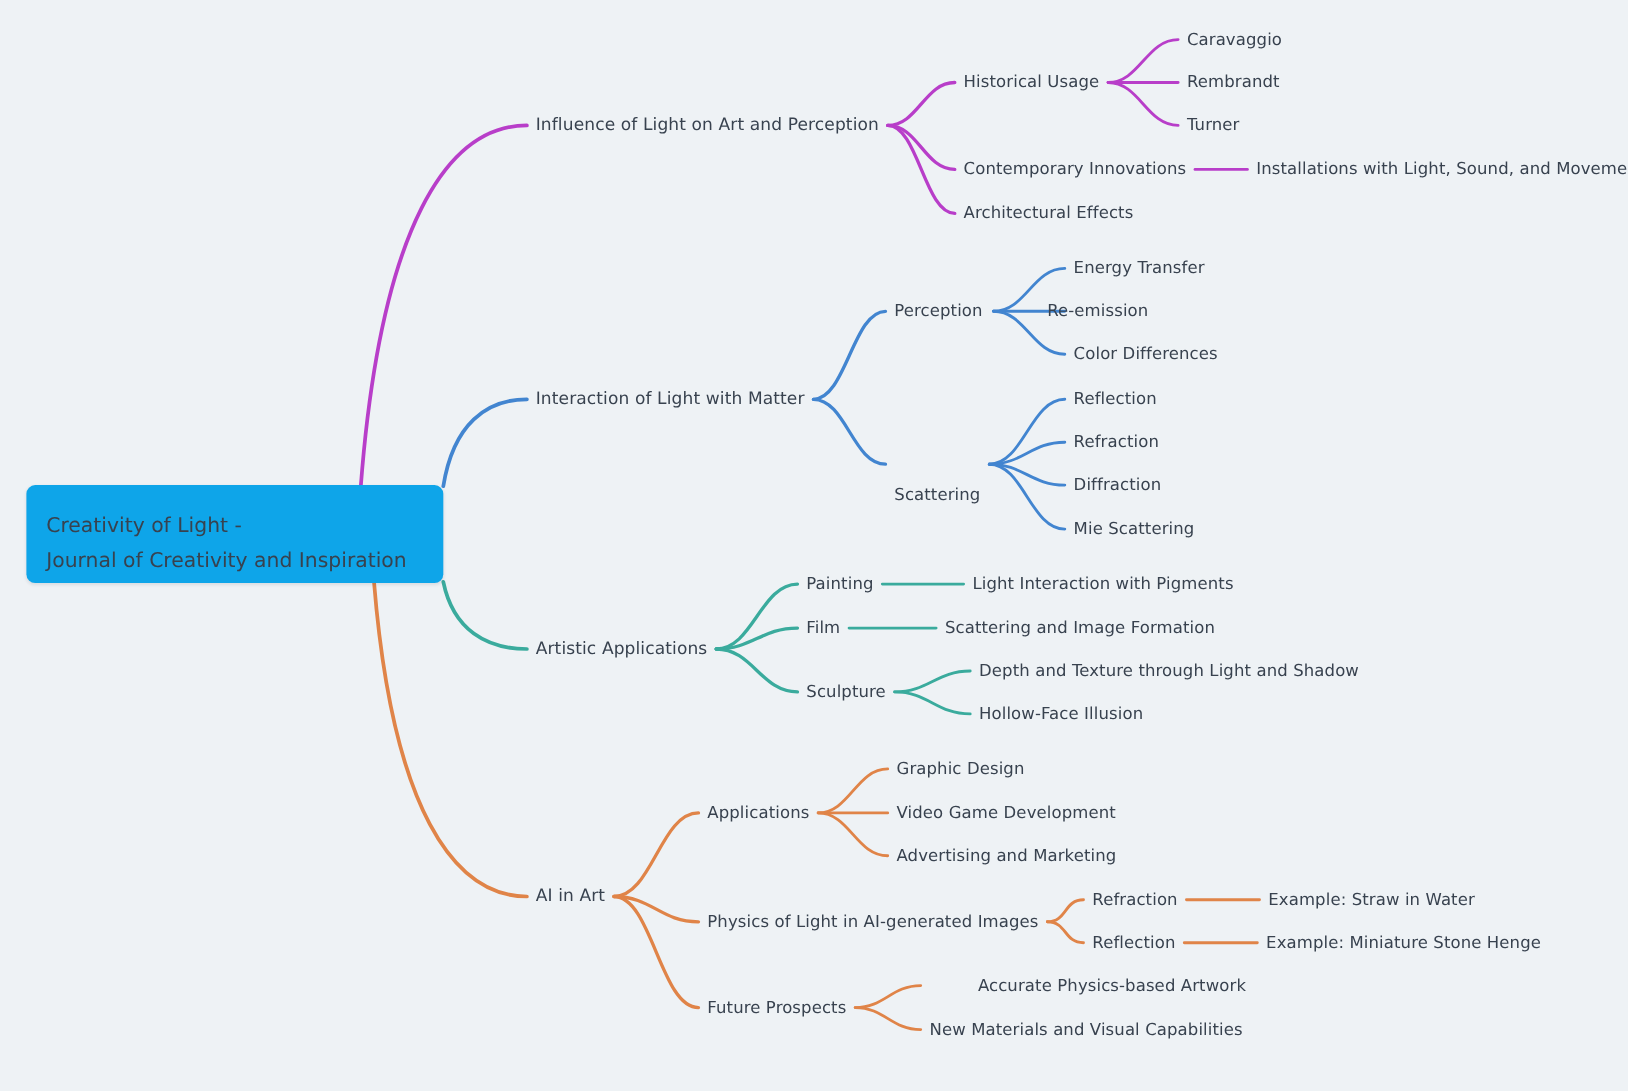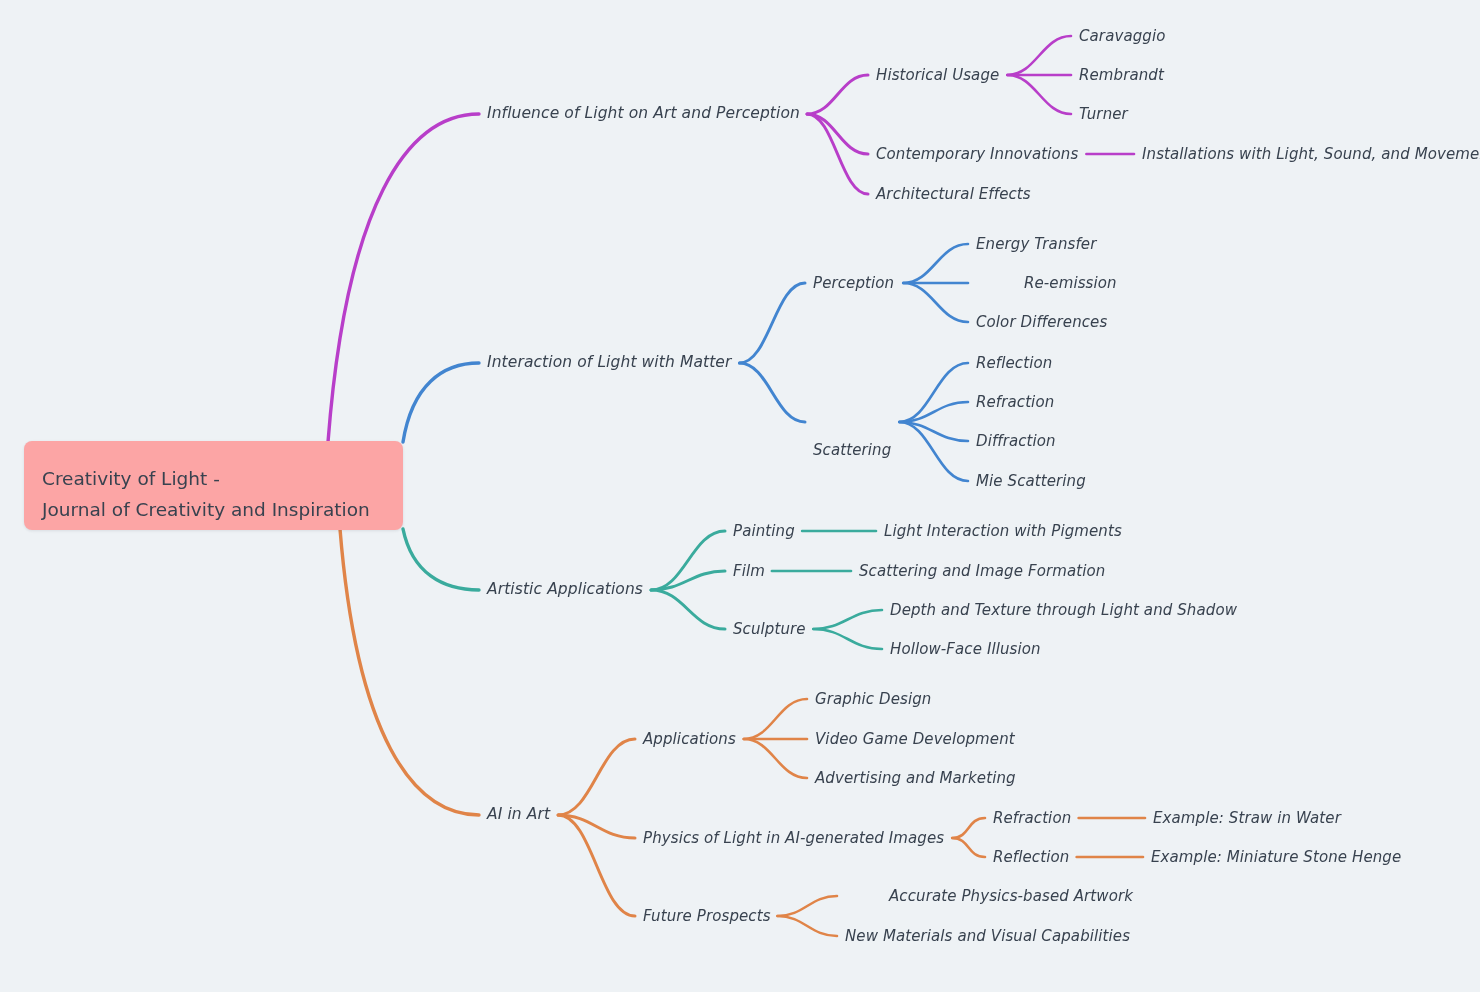--- a/index.html
+++ b/index.html
@@ -23,26 +23,25 @@
     pointer-events: none;
   }
   .node {
     position: absolute;
     white-space: nowrap;
     color: #38424f;
     font-size: 15px;
     line-height: 1;
     letter-spacing: 0.1px;
     transform: translateY(-50%);
-    font-style: italic;
   }
   .node.lvl1 { font-size: 15.5px; }
   .root-box {
     position: absolute;
-    background: #fca5a5;
+    background: #0ea5e9;
     border-radius: 8px;
     box-shadow: 0 1px 3px rgba(30,40,60,0.10);
     padding: 22px 26px 24px 18px;
     box-sizing: border-box;
   }
   .root-line {
     color: #38424f;
     font-size: 18.5px;
     line-height: 1.68;
     white-space: nowrap;
@@ -104,21 +103,21 @@
     <div class="node" style="left: 876px; top: 75px;">Historical Usage</div>
     <div class="node" style="left: 1079px; top: 36px;">Caravaggio</div>
     <div class="node" style="left: 1079px; top: 75px;">Rembrandt</div>
     <div class="node" style="left: 1079px; top: 114px;">Turner</div>
     <div class="node" style="left: 876px; top: 154px;">Contemporary Innovations</div>
     <div class="node" style="left: 1142px; top: 154px;">Installations with Light, Sound, and Movement</div>
     <div class="node" style="left: 876px; top: 194px;">Architectural Effects</div>
     <div class="node lvl1" style="left: 487px; top: 363px;">Interaction of Light with Matter</div>
     <div class="node" style="left: 813px; top: 283px;">Perception</div>
     <div class="node" style="left: 976px; top: 244px;">Energy Transfer</div>
-    <div class="node" style="left: 1024px; top: 283px; text-align: right;">Re-emission</div>
+    <div class="node" style="left: 952px; top: 283px; text-align: right;">Re-emission</div>
     <div class="node" style="left: 976px; top: 322px;">Color Differences</div>
     <div class="node" style="left: 813px; top: 422px; margin-top: 28px;">Scattering</div>
     <div class="node" style="left: 976px; top: 363px;">Reflection</div>
     <div class="node" style="left: 976px; top: 402px;">Refraction</div>
     <div class="node" style="left: 976px; top: 441px;">Diffraction</div>
     <div class="node" style="left: 976px; top: 481px;">Mie Scattering</div>
     <div class="node lvl1" style="left: 487px; top: 590px;">Artistic Applications</div>
     <div class="node" style="left: 733px; top: 531px; text-align: center;">Painting</div>
     <div class="node" style="left: 884px; top: 531px;">Light Interaction with Pigments</div>
     <div class="node" style="left: 733px; top: 571px;">Film</div>

